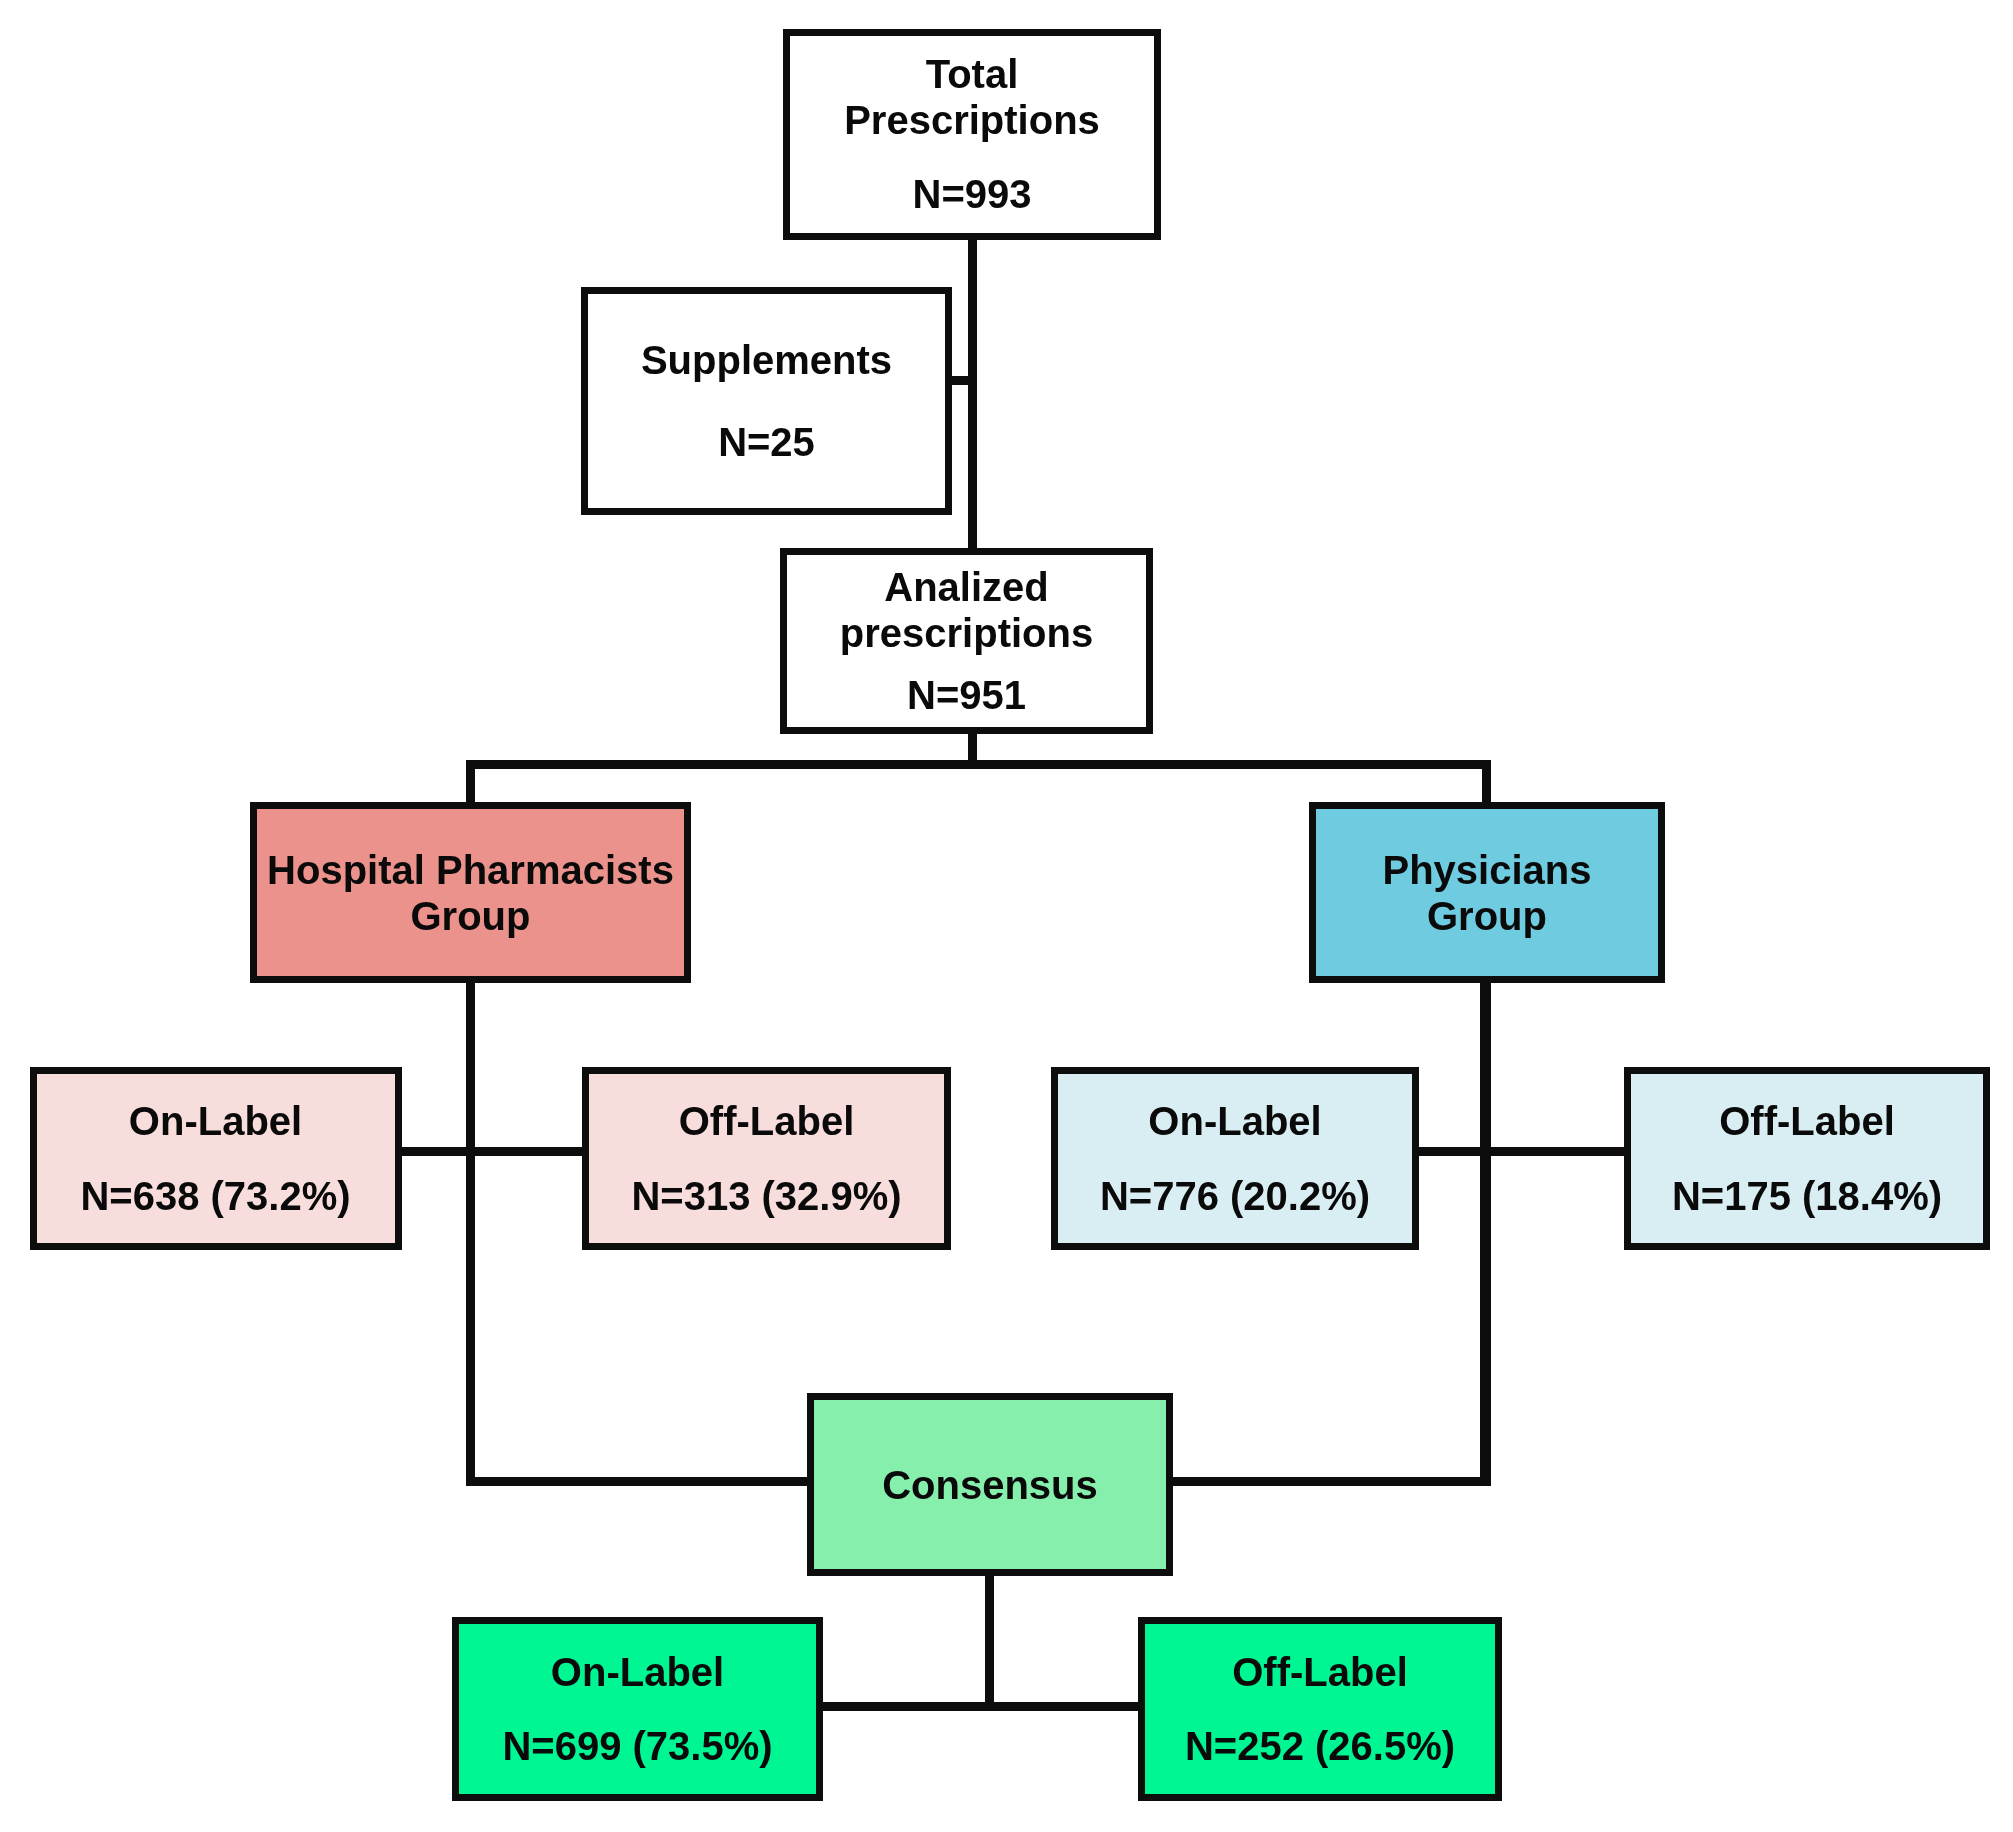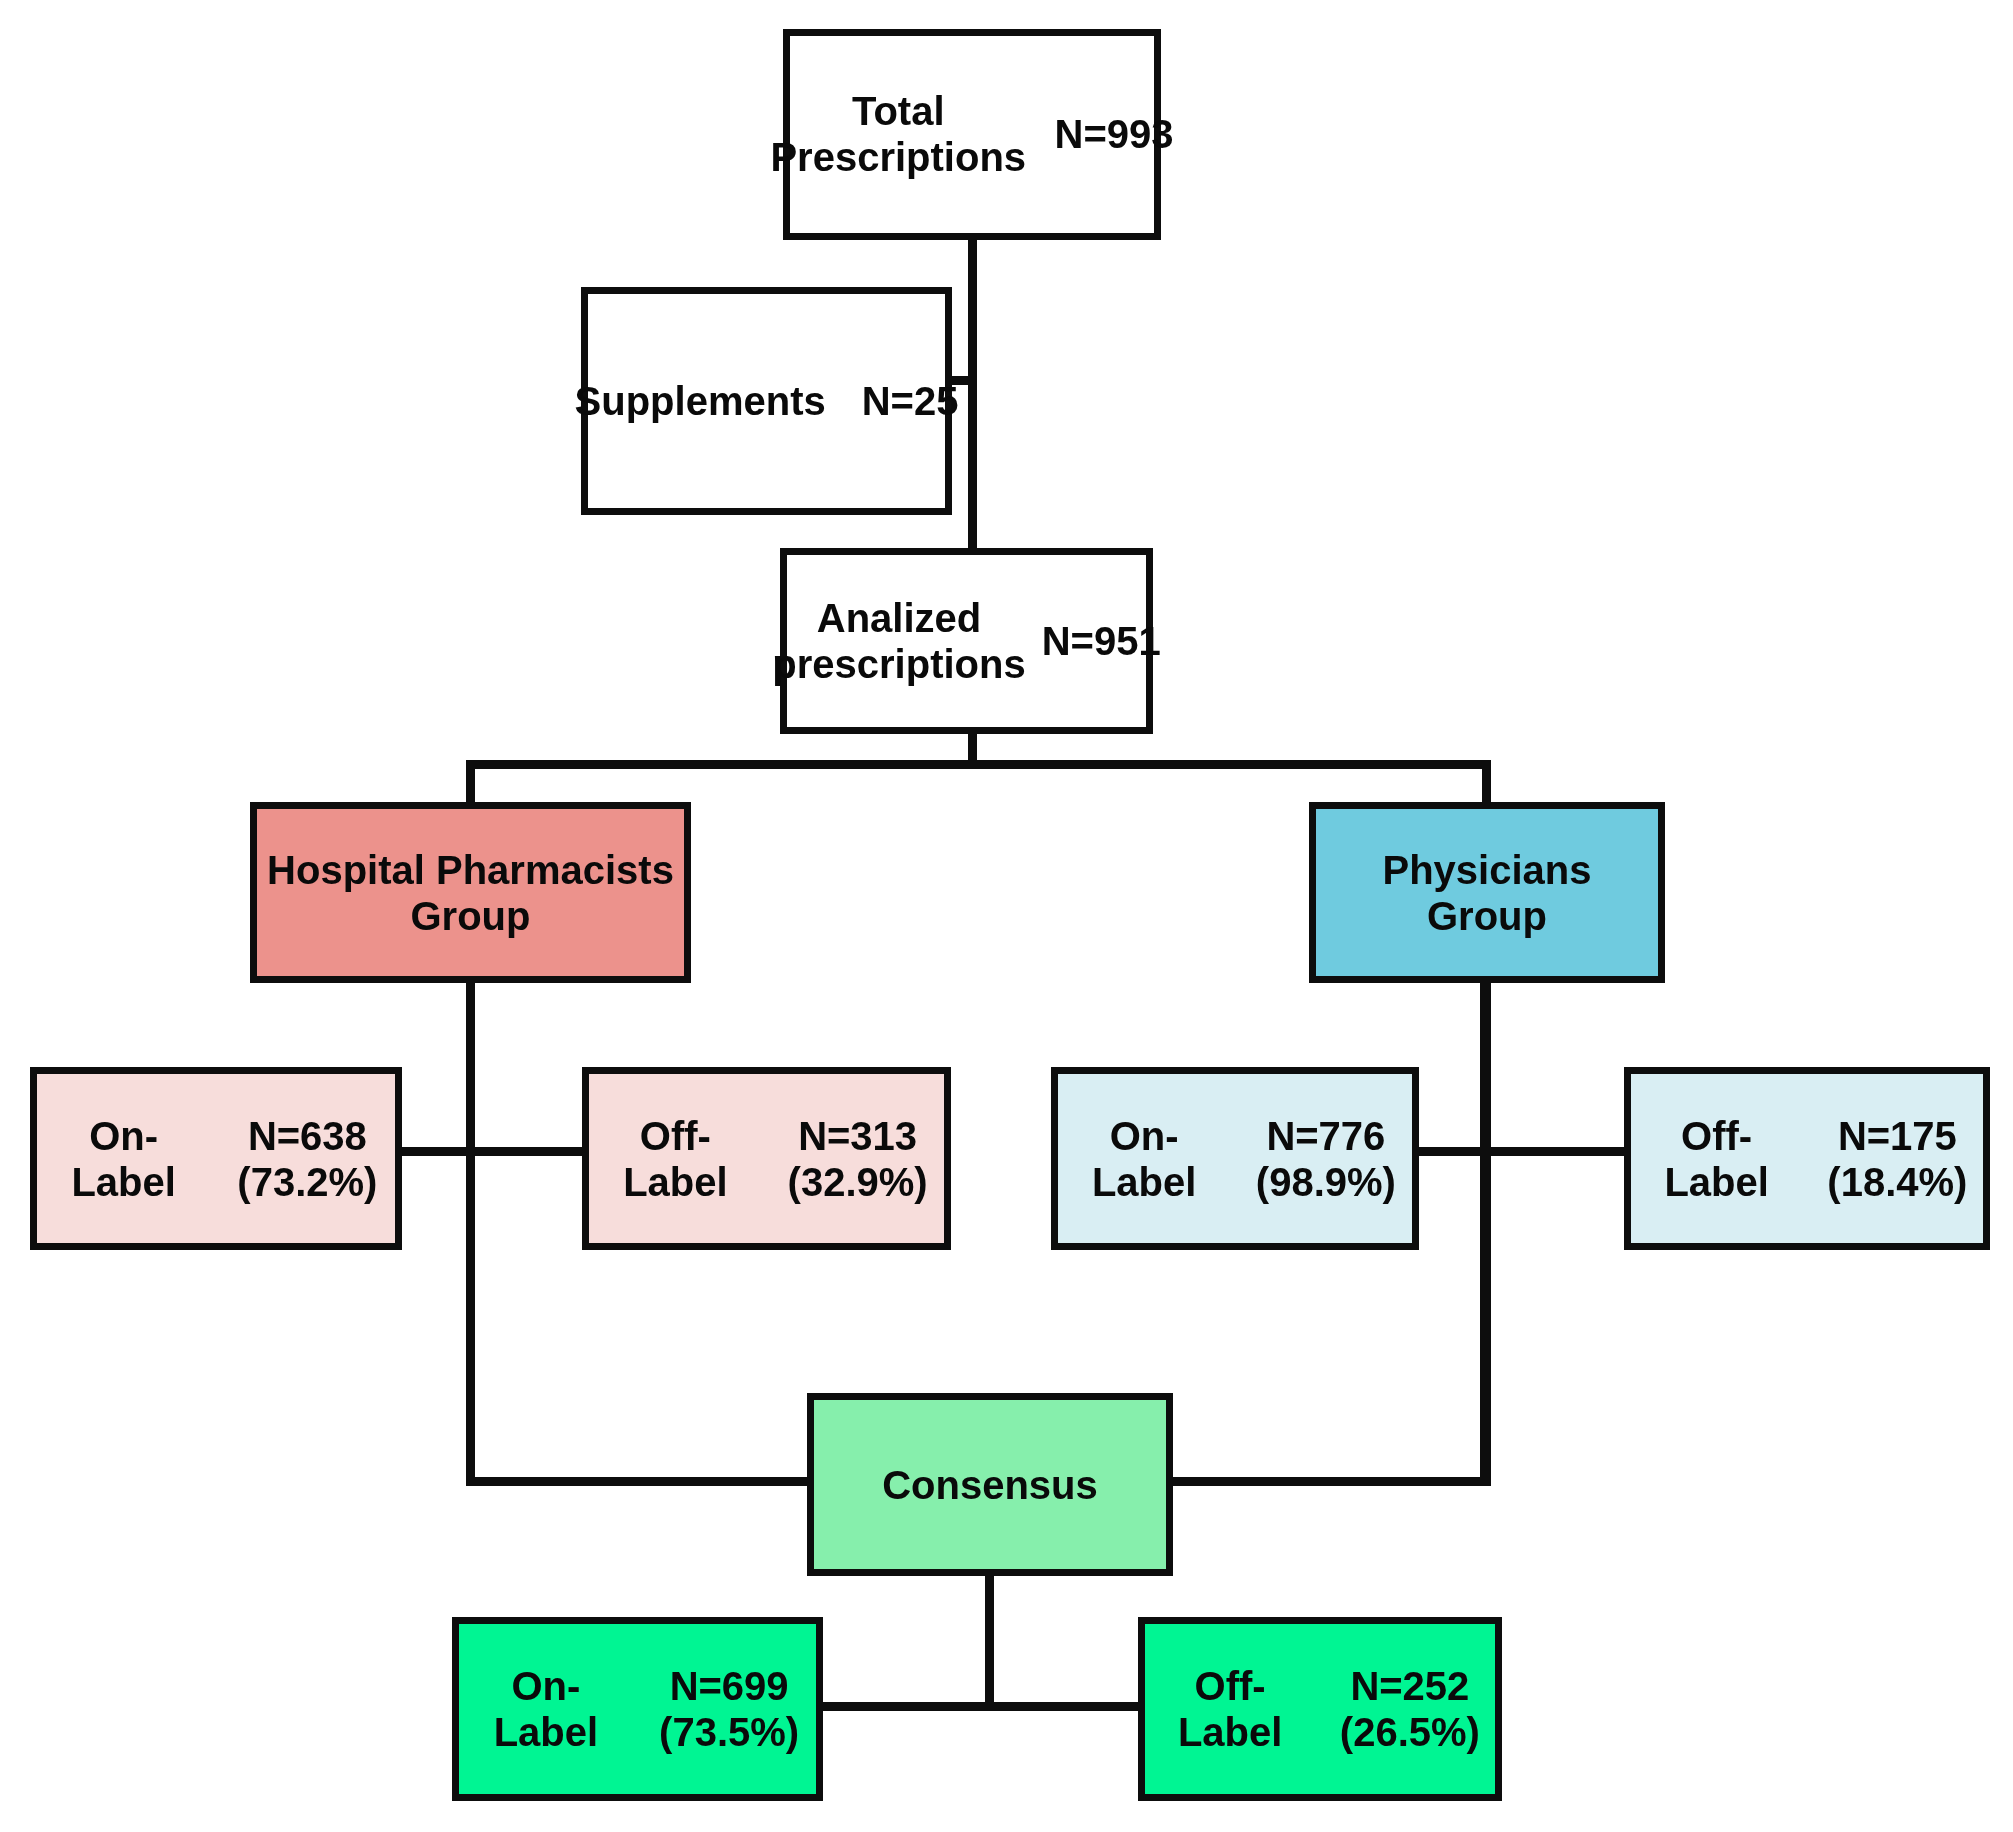--- a/index.html
+++ b/index.html
@@ -14,21 +14,21 @@
     background: #ffffff;
     font-family: "Liberation Sans", "DejaVu Sans", sans-serif;
     overflow: hidden;
   }
   .box {
     position: absolute;
     box-sizing: border-box;
     border: 7.6px solid #0d0d0d;
     background: #ffffff;
     display: flex;
-    flex-direction: row;
+    flex-direction: column;
     align-items: center;
     justify-content: center;
     gap: 28.5px;
     text-align: center;
     color: #0a0a0a;
     font-weight: bold;
     font-size: 40px;
     line-height: 1.15;
     padding: 5.7px 9.5px;
   }
@@ -117,21 +117,21 @@
     <span class="value">N=638 (73.2%)</span>
   </div>
 
   <div class="box" id="node-ph-off" style="background-color: rgb(247, 221, 219);">
     <span class="label">Off-Label</span>
     <span class="value">N=313 (32.9%)</span>
   </div>
 
   <div class="box" id="node-md-on" style="background-color: rgb(217, 238, 243);">
     <span class="label">On-Label</span>
-    <span class="value">N=776 (98.9%)</span>
+    <span class="value">N=776 (20.2%)</span>
   </div>
 
   <div class="box" id="node-md-off" style="background-color: rgb(217, 238, 243);">
     <span class="label">Off-Label</span>
     <span class="value">N=175 (18.4%)</span>
   </div>
 
   <div class="box" id="node-consensus" style="background-color: #86efac;">
     <span class="label">Consensus</span>
   </div>

